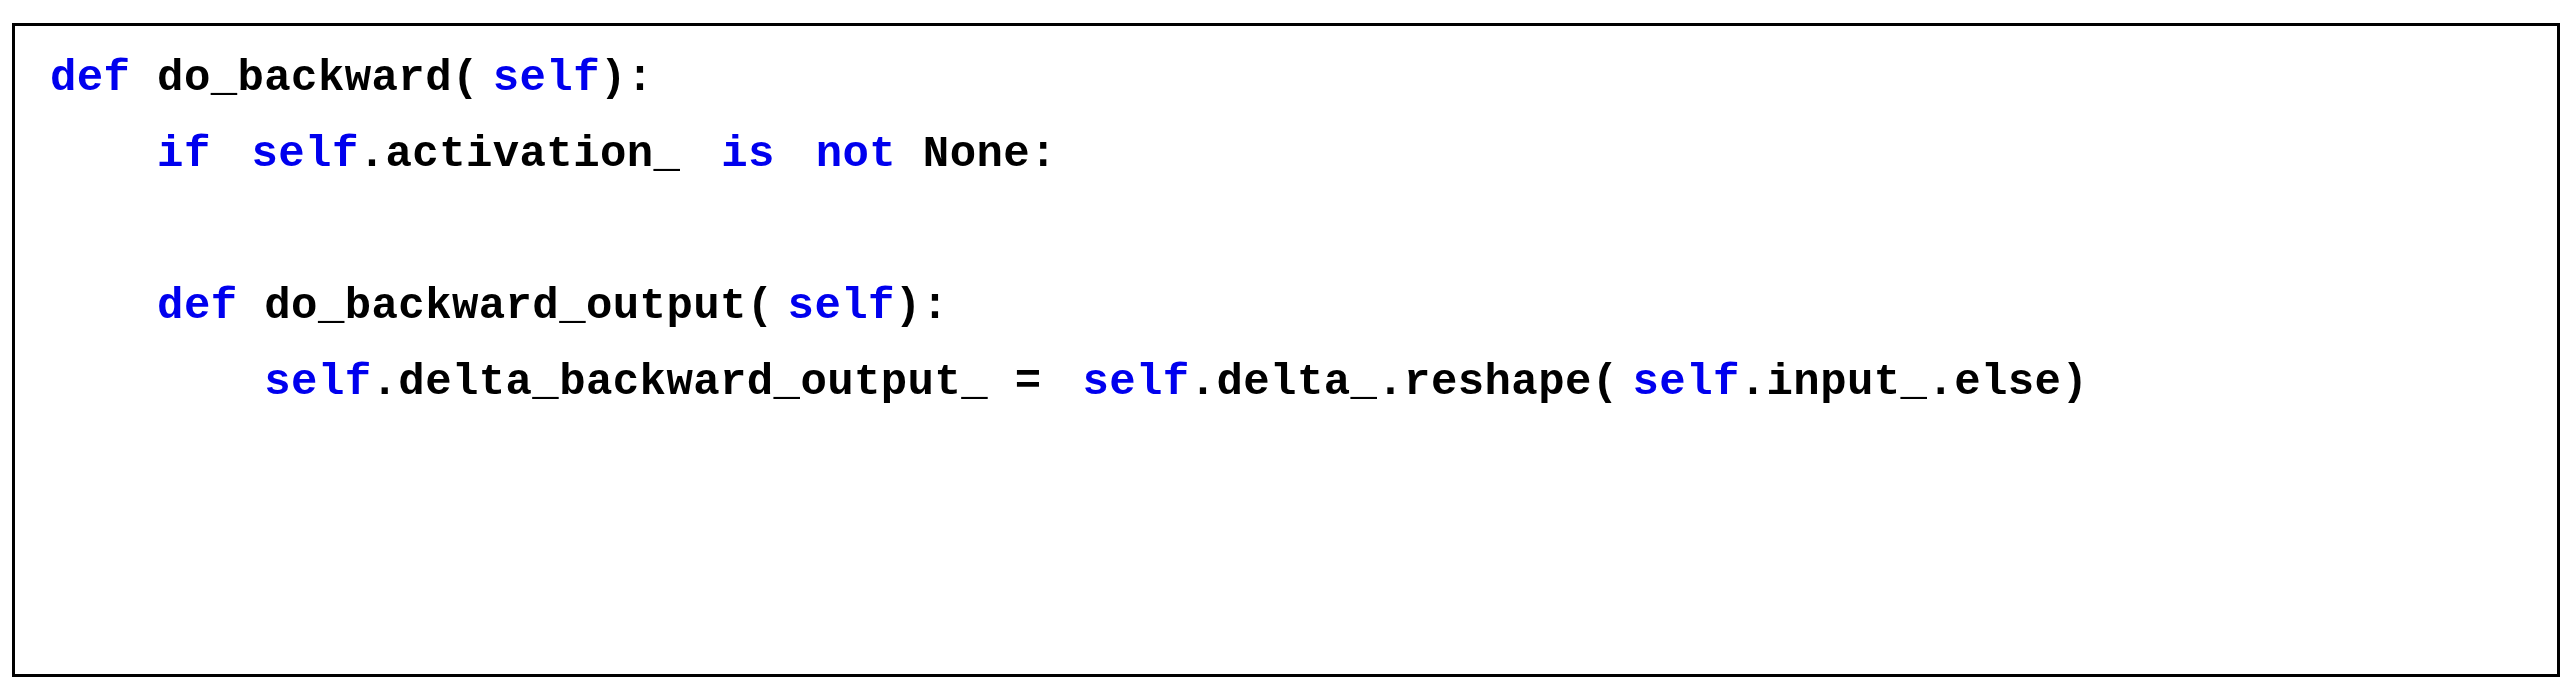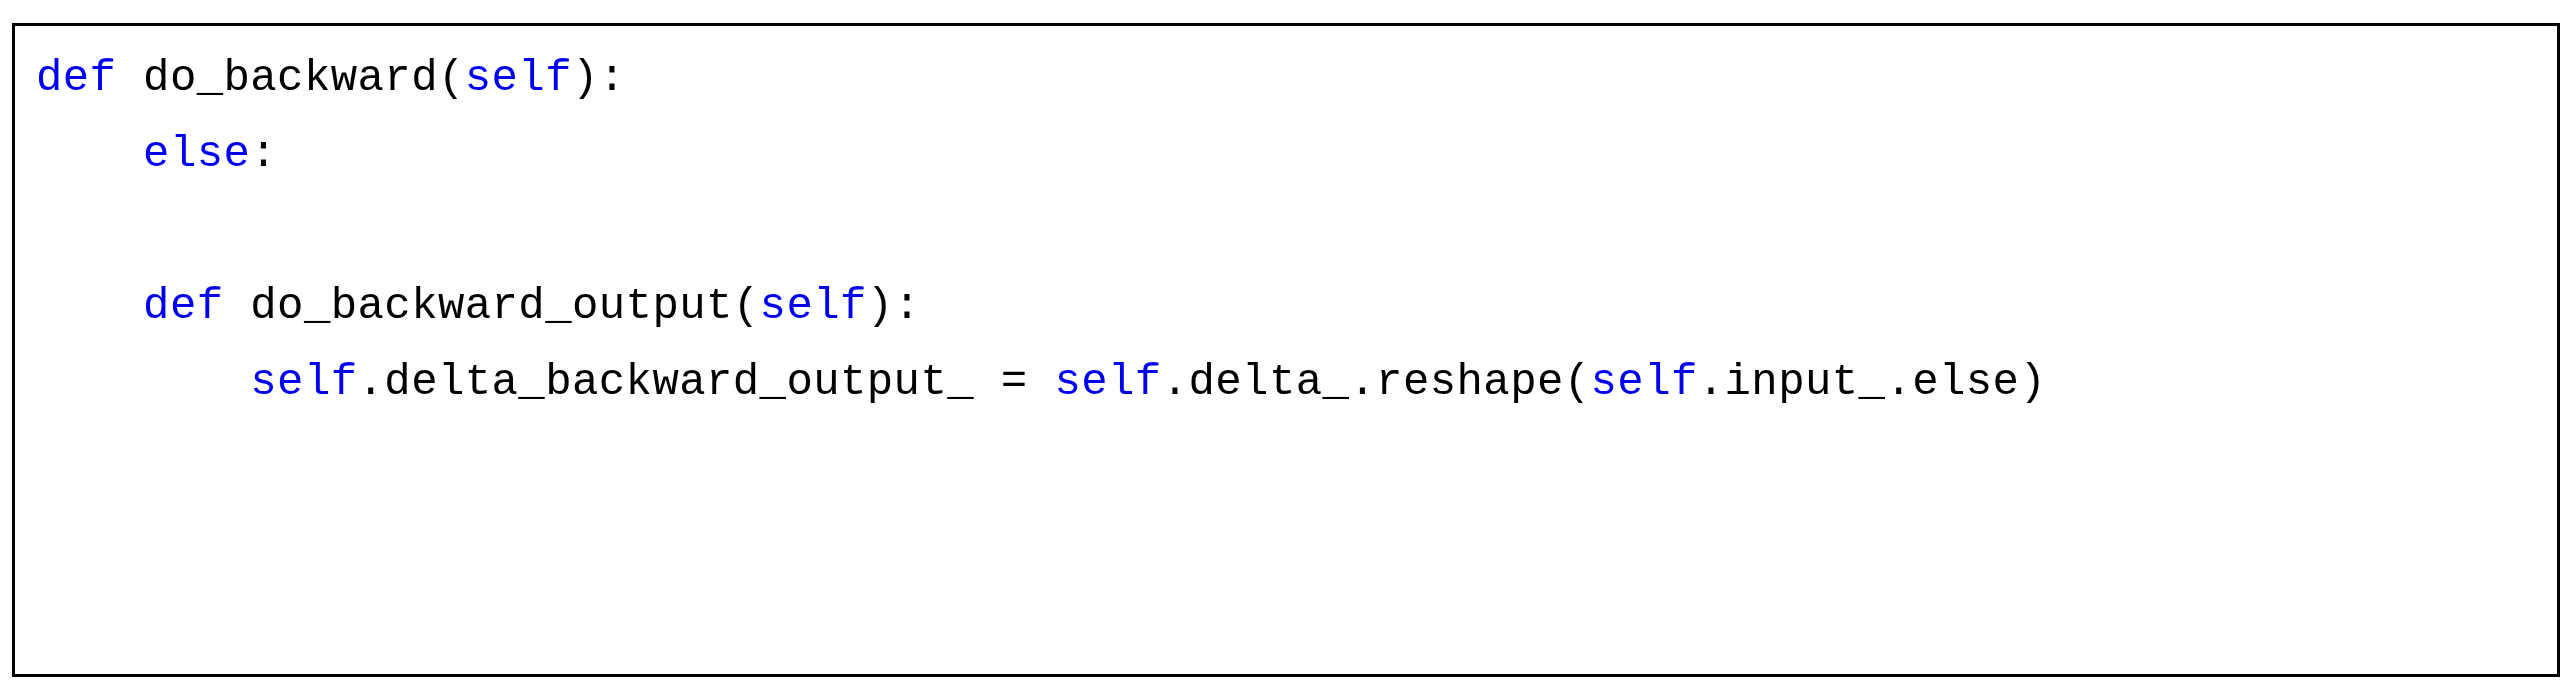--- a/index.html
+++ b/index.html
@@ -27,32 +27,33 @@
   }
   .code-line {
     height: 76px;
     line-height: 76px;
     white-space: pre;
     font-size: 44px;
     letter-spacing: 0.4px;
   }
   .tok-plain {
     color: var(--plain-color, #000000);
-    font-weight: normal;
+    font-weight: bold;
   }
   .tok-kw {
     color: var(--kw-color, #0000ee);
-    font-weight: normal;
+    font-weight: bold;
+    margin-left: 14px;
   }
 </style>
 </head>
 <body style="background: rgb(255, 255, 255);">
 
 <div class="code-frame">
   <div>
       <div class="code-line"><span class="tok-kw">def</span><span class="tok-plain"> do_backward(</span><span class="tok-kw">self</span><span class="tok-plain">):</span></div>
-      <div class="code-line"><span class="tok-plain">    </span><span class="tok-kw">else</span><span class="tok-plain">:</span></div>
+      <div class="code-line"><span class="tok-plain">    </span><span class="tok-kw">if</span><span class="tok-plain"> </span><span class="tok-kw">self</span><span class="tok-plain">.activation_ </span><span class="tok-kw">is</span><span class="tok-plain"> </span><span class="tok-kw">not</span><span class="tok-plain"> None:</span></div>
       <div class="code-line"></div>
       <div class="code-line"><span class="tok-plain">    </span><span class="tok-kw">def</span><span class="tok-plain"> do_backward_output(</span><span class="tok-kw">self</span><span class="tok-plain">):</span></div>
       <div class="code-line"><span class="tok-plain">        </span><span class="tok-kw">self</span><span class="tok-plain">.delta_backward_output_ = </span><span class="tok-kw">self</span><span class="tok-plain">.delta_.reshape(</span><span class="tok-kw">self</span><span class="tok-plain">.input_.else)</span></div>
     </div>
 </div>
 
 
 </body></html>

